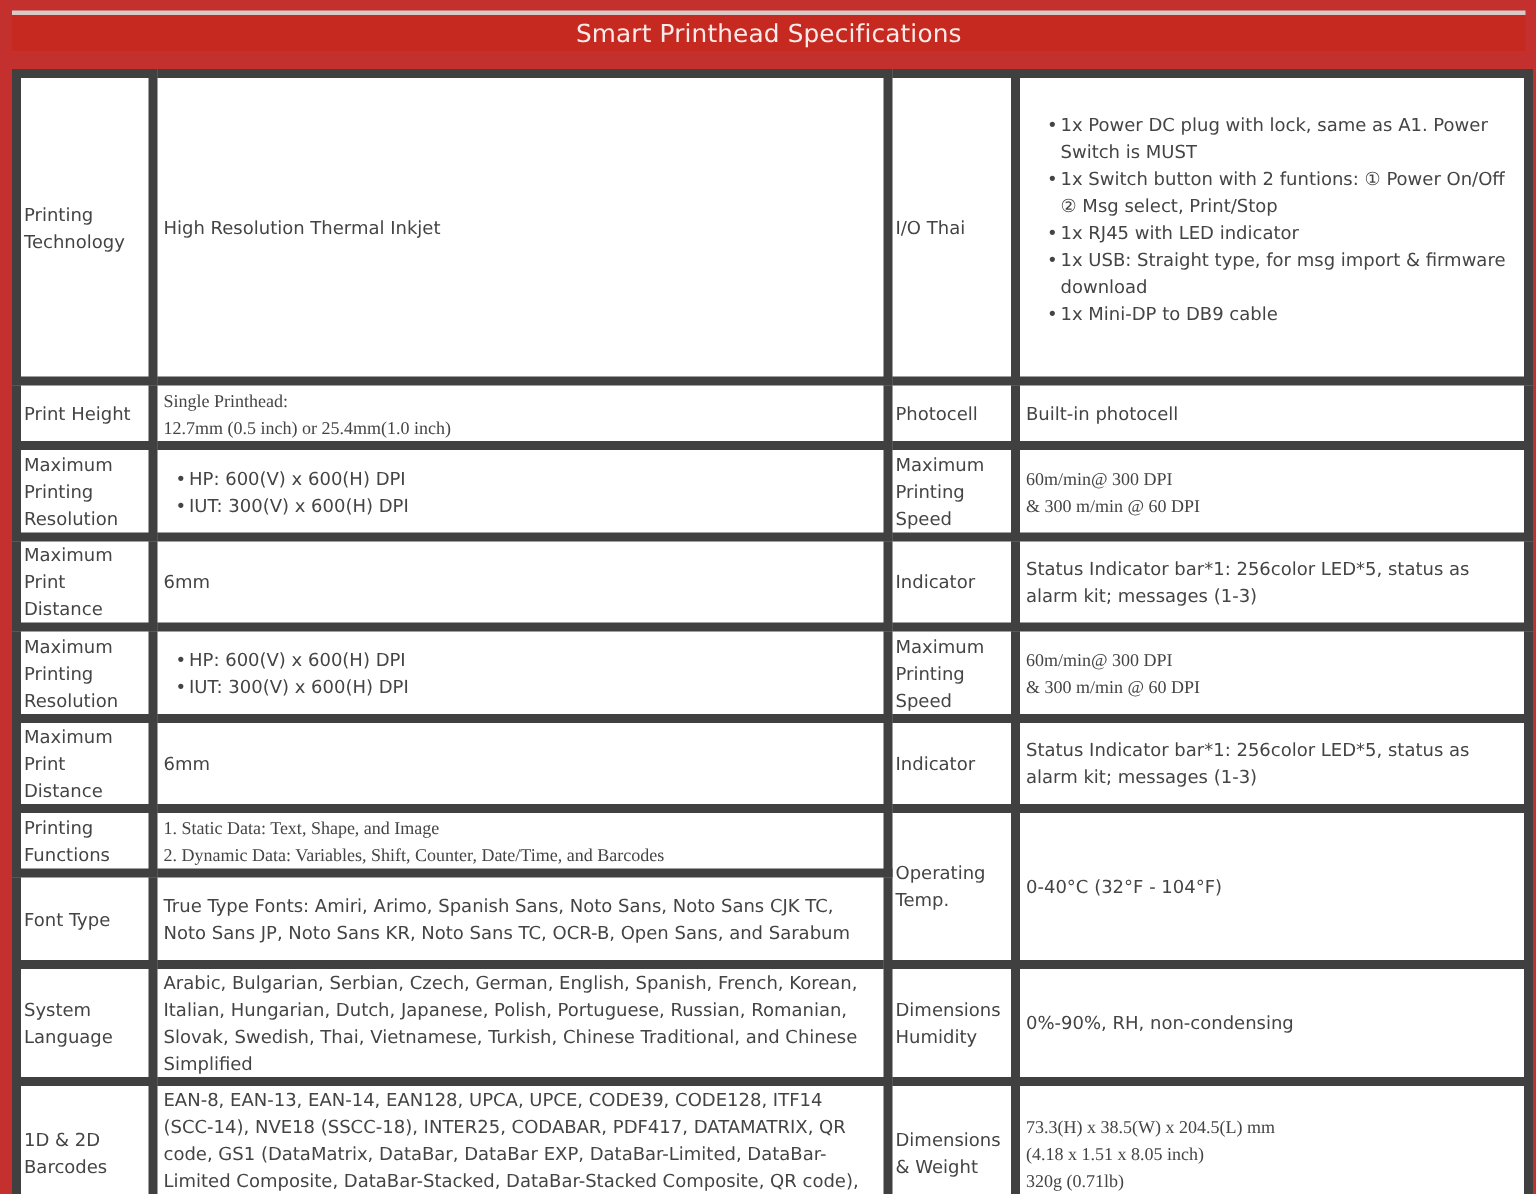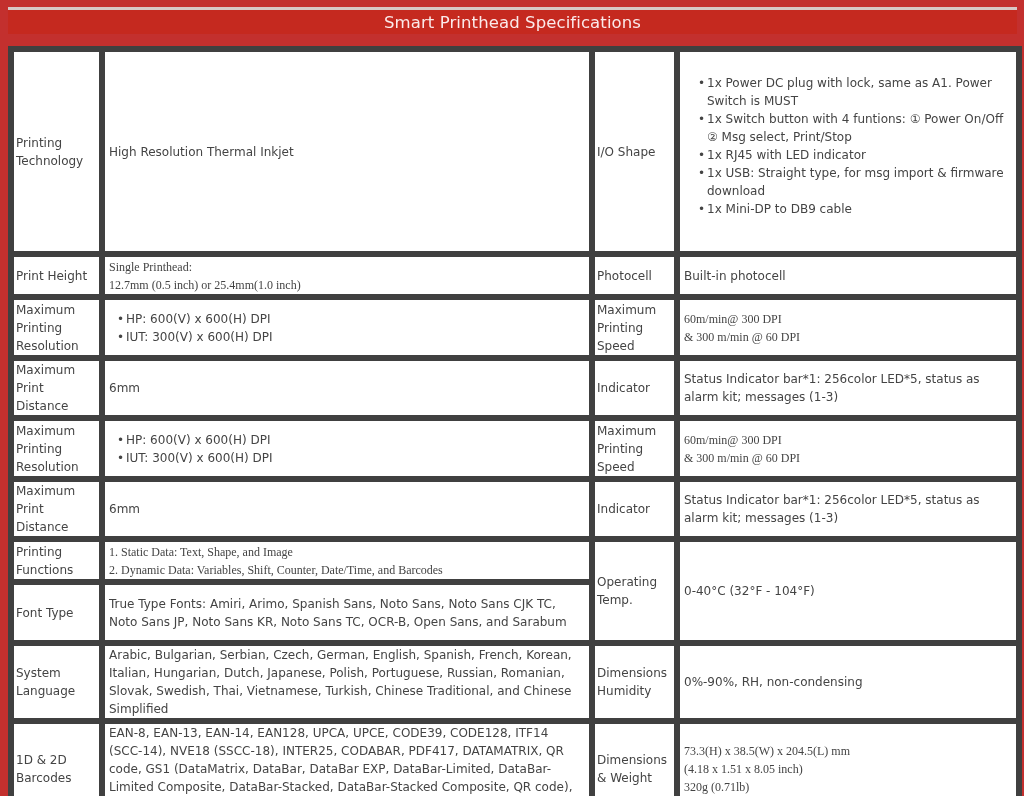--- a/index.html
+++ b/index.html
@@ -95,25 +95,25 @@
     <col style="width:91px">
     <col style="width:490px">
     <col style="width:85px">
     <col style="width:342px">
   </colgroup>
 
   <tbody>
       <tr style="height:205px">
     <td class="label">Printing Technology</td>
     <td class="value">High Resolution Thermal Inkjet</td>
-    <td class="label">I/O Shape</td>
+    <td class="label">I/O Thai</td>
     <td class="value" style="vertical-align:top; padding-top:22px;">
       <ul class="bullets">
         <li>1x Power DC plug with lock, same as A1. Power Switch is MUST</li>
-        <li>1x Switch button with 4 funtions: ① Power On/Off ② Msg select, Print/Stop</li>
+        <li>1x Switch button with 2 funtions: ① Power On/Off ② Msg select, Print/Stop</li>
         <li>1x RJ45 with LED indicator</li>
         <li>1x USB: Straight type, for msg import &amp; firmware download</li>
         <li>1x Mini-DP to DB9 cable</li>
       </ul>
     </td>
   </tr>
 
   <tr style="height:43px">
     <td class="label">Print Height</td>
     <td class="value">

